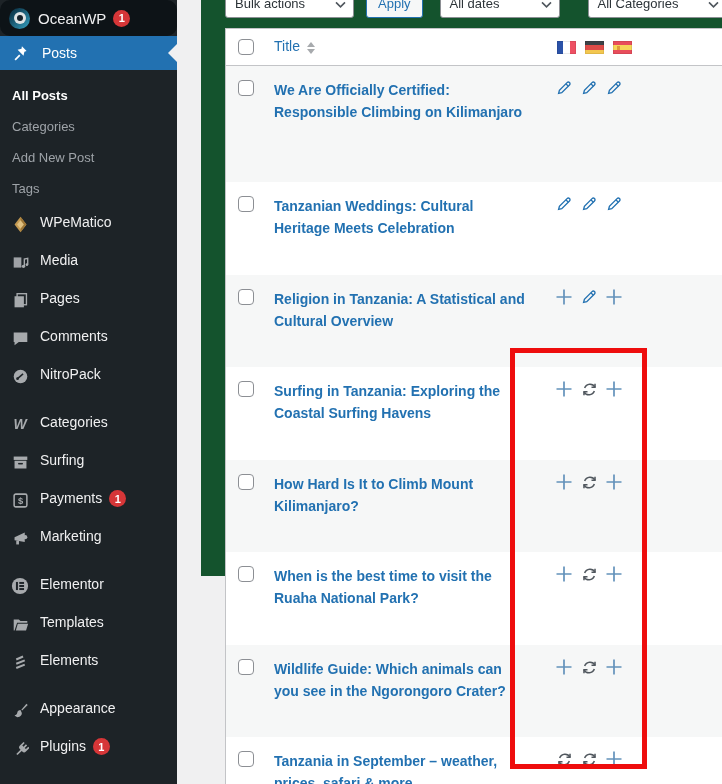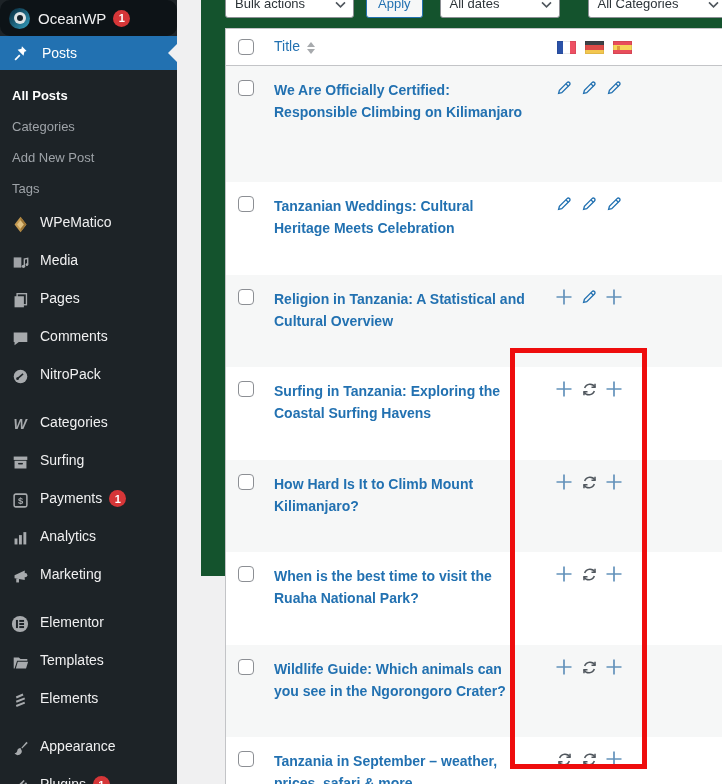--- a/index.html
+++ b/index.html
@@ -168,30 +168,20 @@
               <rect x="2.5" y="2.5" width="15" height="15" rx="2" fill="none" stroke="#a7aaad" stroke-width="1.8"></rect>
               <text x="10" y="14" text-anchor="middle" font-size="11" fill="#a7aaad" font-family="Liberation Sans,sans-serif" font-weight="bold">$</text>
             </svg>
         </span>
         <span class="mi-label">Payments</span>
         <span class="badge">1</span>
       </div>
       <div class="menu-item">
         <span class="mi-icon">
           <svg width="17" height="17" viewBox="0 0 20 20" fill="#a7aaad">
-              <rect x="3" y="10" width="3.4" height="7"></rect>
-              <rect x="8.2" y="6" width="3.4" height="11"></rect>
-              <rect x="13.4" y="2.5" width="3.4" height="14.5"></rect>
-            </svg>
-        </span>
-        <span class="mi-label">Analytics</span>
-      </div>
-      <div class="menu-item">
-        <span class="mi-icon">
-          <svg width="17" height="17" viewBox="0 0 20 20" fill="#a7aaad">
               <path d="M3 8.5 15 3v11L3 12z"></path>
               <circle cx="15.5" cy="8.5" r="2.5"></circle>
               <path d="M5 12.5h3.2V17H5z"></path>
             </svg>
         </span>
         <span class="mi-label">Marketing</span>
       </div>
 
       <div class="menu-gap"></div>
 

